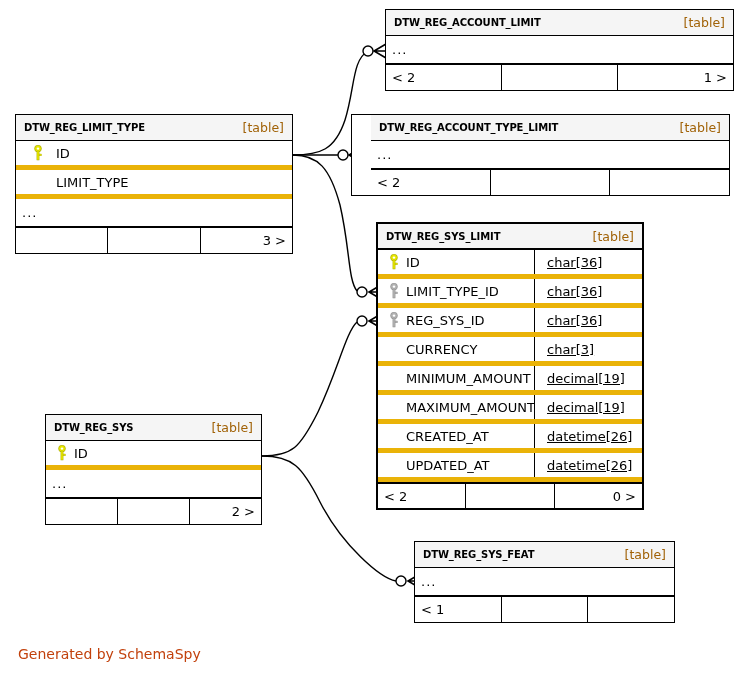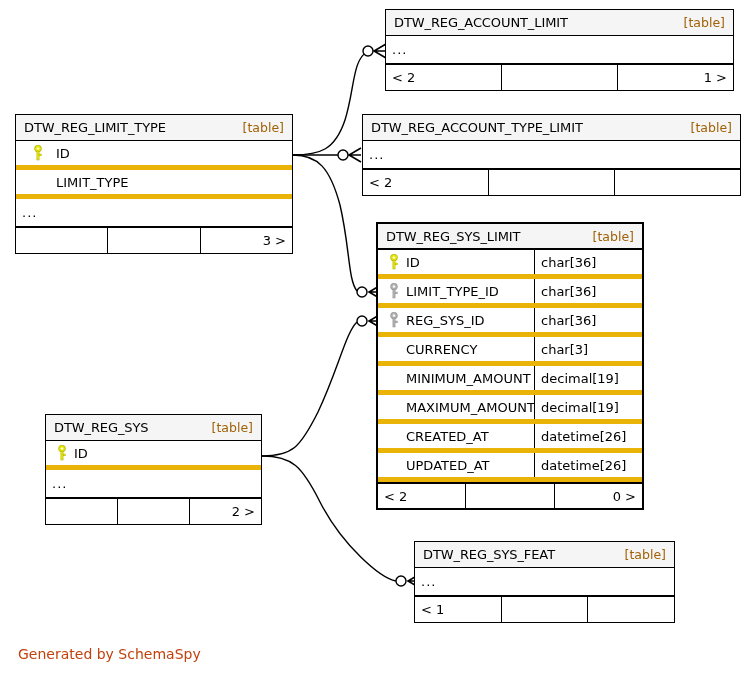--- a/index.html
+++ b/index.html
@@ -49,22 +49,22 @@
     background: #f5f5f5;
     border-bottom: 1px solid #000000;
     display: flex;
     align-items: center;
     padding: 0 8px;
     white-space: nowrap;
   }
   .thick > .tbl-header { border-bottom-width: 2px; }
 
   .tbl-name {
-    font-weight: normal;
-    font-size: 13px;
+    font-weight: bold;
+    font-size: 10px;
     letter-spacing: -0.1px;
   }
   .tbl-tag {
     margin-left: auto;
     font-weight: normal;
     font-size: 12.5px;
     color: #a16207;
   }
 
   .tbl-row {
@@ -82,24 +82,25 @@
     display: flex;
     align-items: center;
     padding-left: 6px;
     overflow: hidden;
   }
   .col-type {
     flex: 0 0 auto;
     box-sizing: border-box;
     width: 108px;
     border-left: 1px solid #000000;
-    padding-left: 6px;
+    padding-left: 12px;
     height: 100%;
     display: flex;
     align-items: center;
+    text-decoration: underline;
   }
 
   .keyslot {
     flex: 0 0 auto;
     width: 20px;
     display: flex;
     justify-content: center;
     align-items: center;
   }
   .keyslot.wide { width: 32px; }
@@ -191,21 +192,21 @@
       <span class="tbl-tag">[table]</span>
     </div>
     <div class="ellipsis-row">...</div>
     <div class="tbl-footer">
       <div class="foot-cell left">&lt; 2</div>
       <div class="foot-cell"></div>
       <div class="foot-cell right">1 &gt;</div>
     </div>
   </div>
 
-  <div class="table-node" id="t-account-type-limit" style="left:362px; top:114px; width:379px;">
+  <div class="table-node" id="t-account-type-limit" style="left:351px; top:114px; width:379px;padding-left:19px;">
     <div class="tbl-header">
       <span class="tbl-name">DTW_REG_ACCOUNT_TYPE_LIMIT</span>
       <span class="tbl-tag">[table]</span>
     </div>
     <div class="ellipsis-row">...</div>
     <div class="tbl-footer">
       <div class="foot-cell left">&lt; 2</div>
       <div class="foot-cell"></div>
       <div class="foot-cell right"></div>
     </div>

